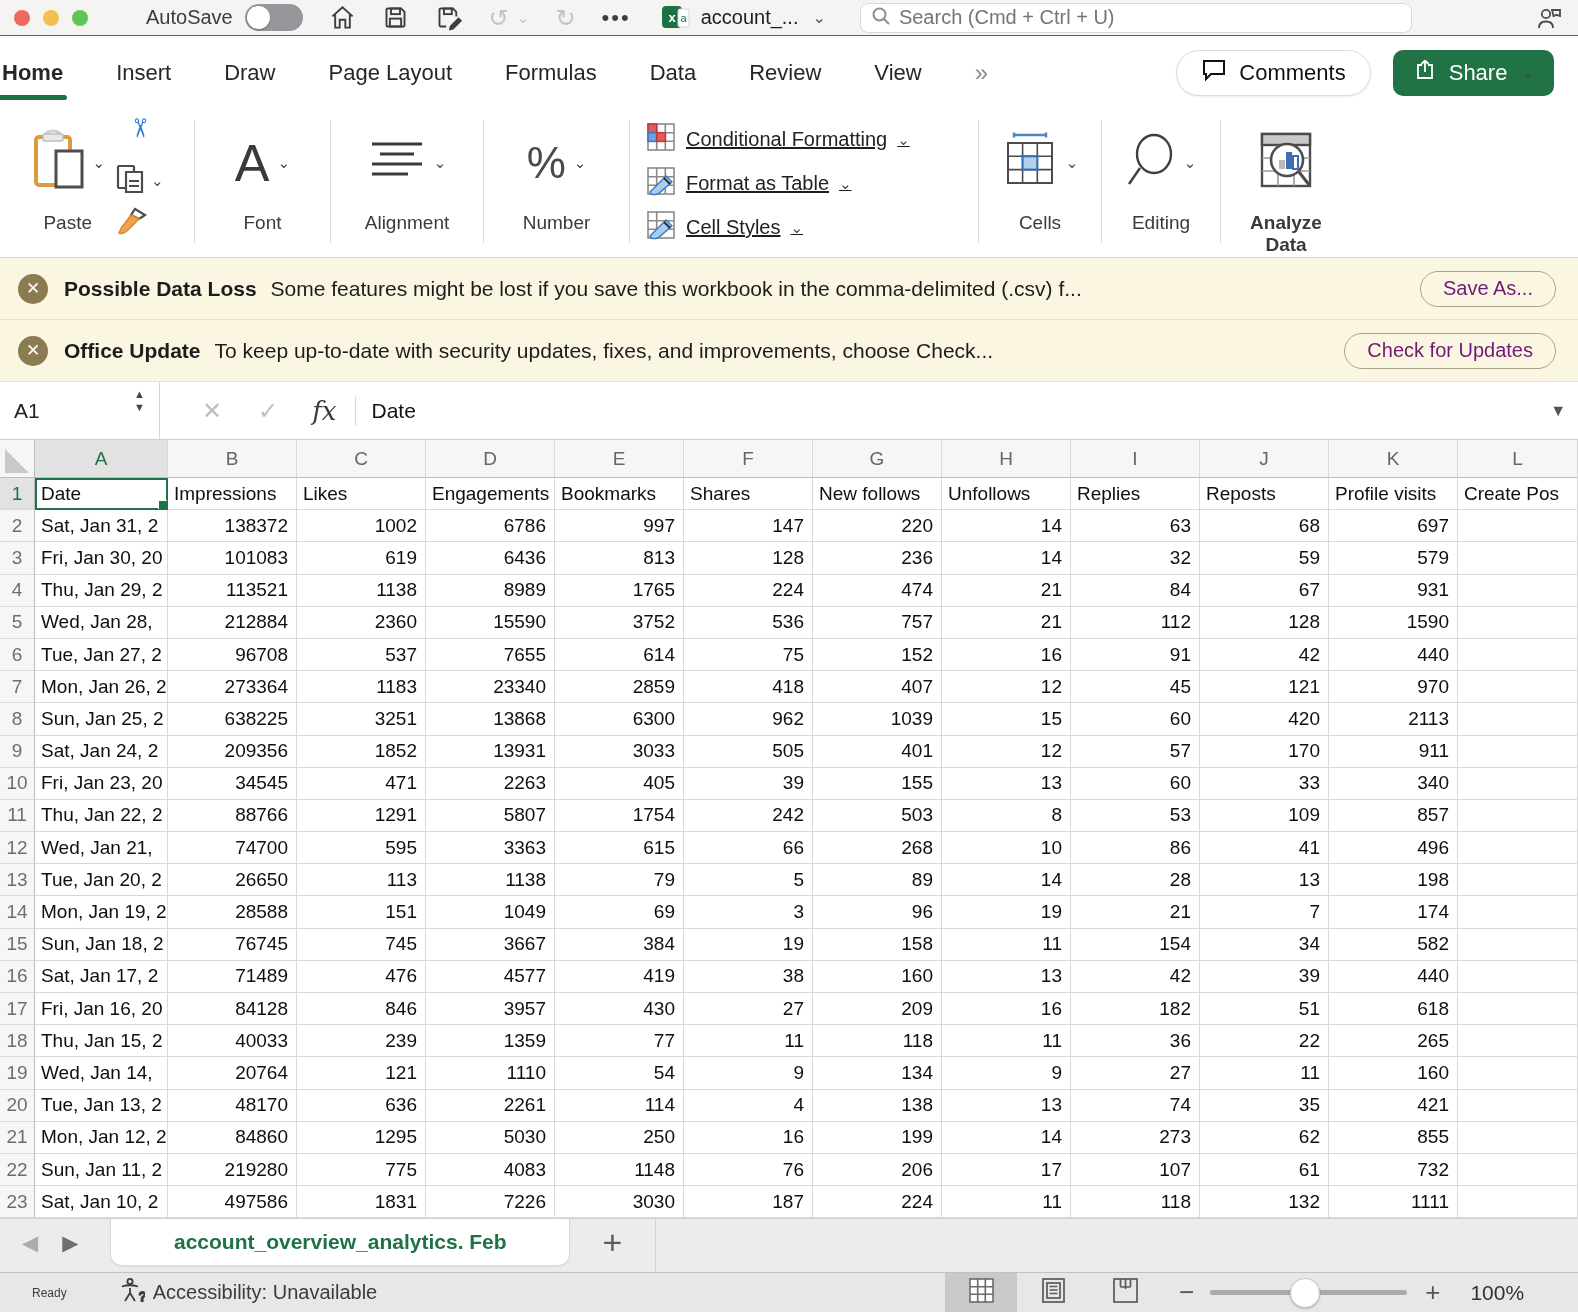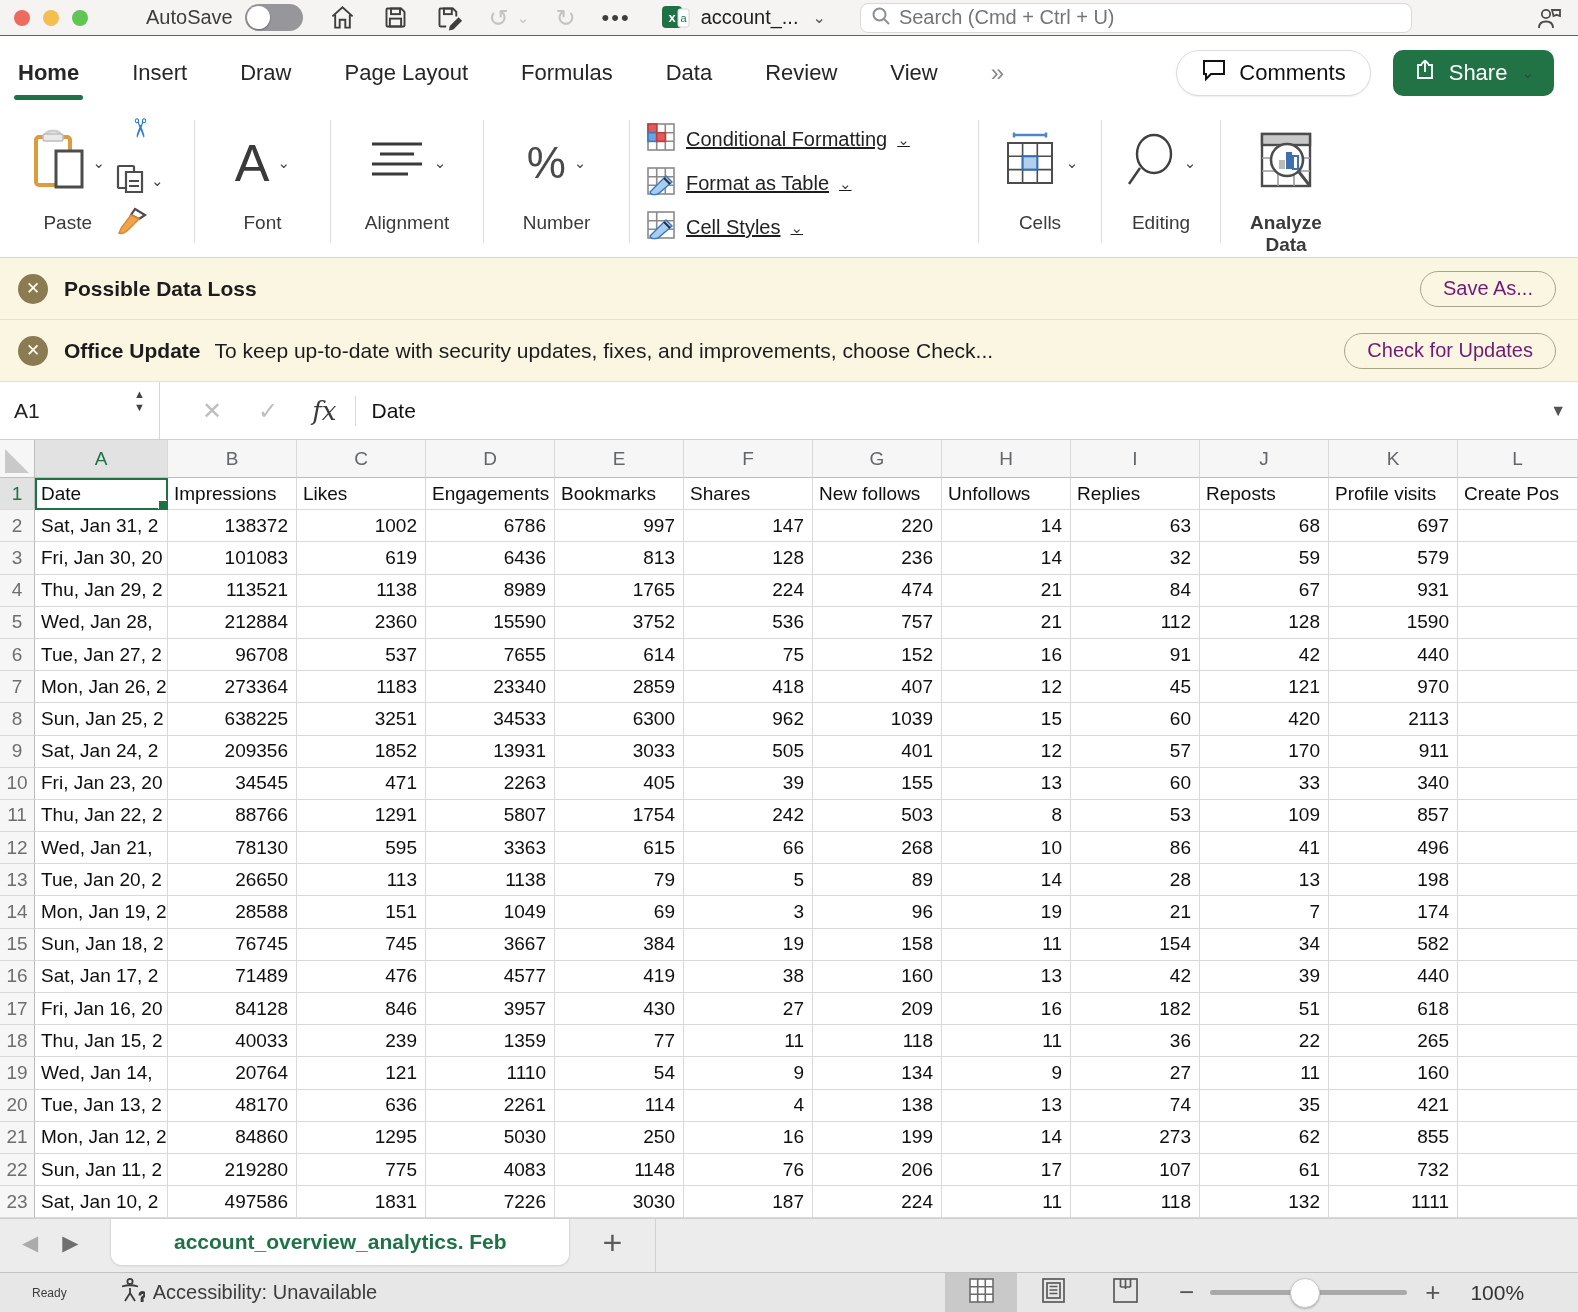--- a/index.html
+++ b/index.html
@@ -21,21 +21,21 @@
   .tb-chev { font-size:15px; color:#c3c3c3; margin-left:8px; }
   .file-badge { margin-left:30px; }
   .file-name { margin-left:10px; font-size:20px; color:#202020; }
   .file-chev { font-size:16px; color:#5c5c5c; margin-left:14px; }
   .searchbox { margin-left:34px; width:552px; height:30px; background:#ffffff; border:1px solid #dad9d7; border-radius:8px; display:flex; align-items:center; padding:0 10px; }
   .searchbox input { border:none; outline:none; background:transparent; font-size:20px; color:#8e8e93; width:100%; margin-left:8px; font-family:inherit; }
   .people { margin-left:auto; margin-right:16px; }
 
   
   .tabsrow { height:74px; background:#fff; display:flex; align-items:center; }
-  .rtabs { display:flex; align-items:center; gap:49px; margin-left:16px; }
+  .rtabs { display:flex; align-items:center; gap:49px; margin-left:0; }
   .rtab { font-size:22px; color:#262626; position:relative; padding:8px 2px; cursor:default; }
   .rtab.active { font-weight:700; }
   .rtab.active::after { content:""; position:absolute; left:-2px; right:-2px; bottom:-6px; height:5px; border-radius:3px; background:#1f7246; }
   .rtab.more { color:#8a8a8a; font-size:24px; }
   .comments-btn { margin-left:auto; height:46px; border:1px solid #dcdcdc; background:#fff; border-radius:23px; display:flex; align-items:center; gap:12px; padding:0 24px; font-size:22px; color:#111; box-shadow:0 1px 2px rgba(0,0,0,.08); }
   .share-btn { margin:0 24px 0 22px; height:46px; background:#217346; color:#fff; border-radius:10px; display:flex; align-items:center; gap:12px; padding:0 20px; font-size:22px; }
   .share-btn .chev { font-size:15px; margin-left:2px; }
 
   
   .ribbon { height:148px; background:#fff; border-bottom:1px solid #d5d5d5; display:flex; align-items:stretch; }
@@ -372,20 +372,21 @@
           </svg>
       </span>
     </div>
     <div class="grp-lbl">Analyze Data</div>
   </div>
 </div>
 
 <div class="notif">
   <span class="xcirc">✕</span>
   <span class="ntitle">Possible Data Loss</span>
+  <span class="nmsg">Some features might be lost if you save this workbook in the comma-delimited (.csv) f...</span>
   <button class="nbtn">Save As...</button>
 </div>
 <div class="notif">
   <span class="xcirc">✕</span>
   <span class="ntitle">Office Update</span>
   <span class="nmsg">To keep up-to-date with security updates, fixes, and improvements, choose Check...</span>
   <button class="nbtn">Check for Updates</button>
 </div>
 
 <div class="fbar">
@@ -542,21 +543,21 @@
           <td class="c-num">45</td>
           <td class="c-num">121</td>
           <td class="c-num">970</td>
           <td class="c-num"></td>
         </tr>
         <tr>
           <th class="rowhdr">8</th>
           <td class="c-text">Sun, Jan 25, 2</td>
           <td class="c-num">638225</td>
           <td class="c-num">3251</td>
-          <td class="c-num">34533</td>
+          <td class="c-num">13868</td>
           <td class="c-num">6300</td>
           <td class="c-num">962</td>
           <td class="c-num">1039</td>
           <td class="c-num">15</td>
           <td class="c-num">60</td>
           <td class="c-num">420</td>
           <td class="c-num">2113</td>
           <td class="c-num"></td>
         </tr>
         <tr>
@@ -600,21 +601,21 @@
           <td class="c-num">503</td>
           <td class="c-num">8</td>
           <td class="c-num">53</td>
           <td class="c-num">109</td>
           <td class="c-num">857</td>
           <td class="c-num"></td>
         </tr>
         <tr>
           <th class="rowhdr">12</th>
           <td class="c-text">Wed, Jan 21,</td>
-          <td class="c-num">78130</td>
+          <td class="c-num">74700</td>
           <td class="c-num">595</td>
           <td class="c-num">3363</td>
           <td class="c-num">615</td>
           <td class="c-num">66</td>
           <td class="c-num">268</td>
           <td class="c-num">10</td>
           <td class="c-num">86</td>
           <td class="c-num">41</td>
           <td class="c-num">496</td>
           <td class="c-num"></td>

